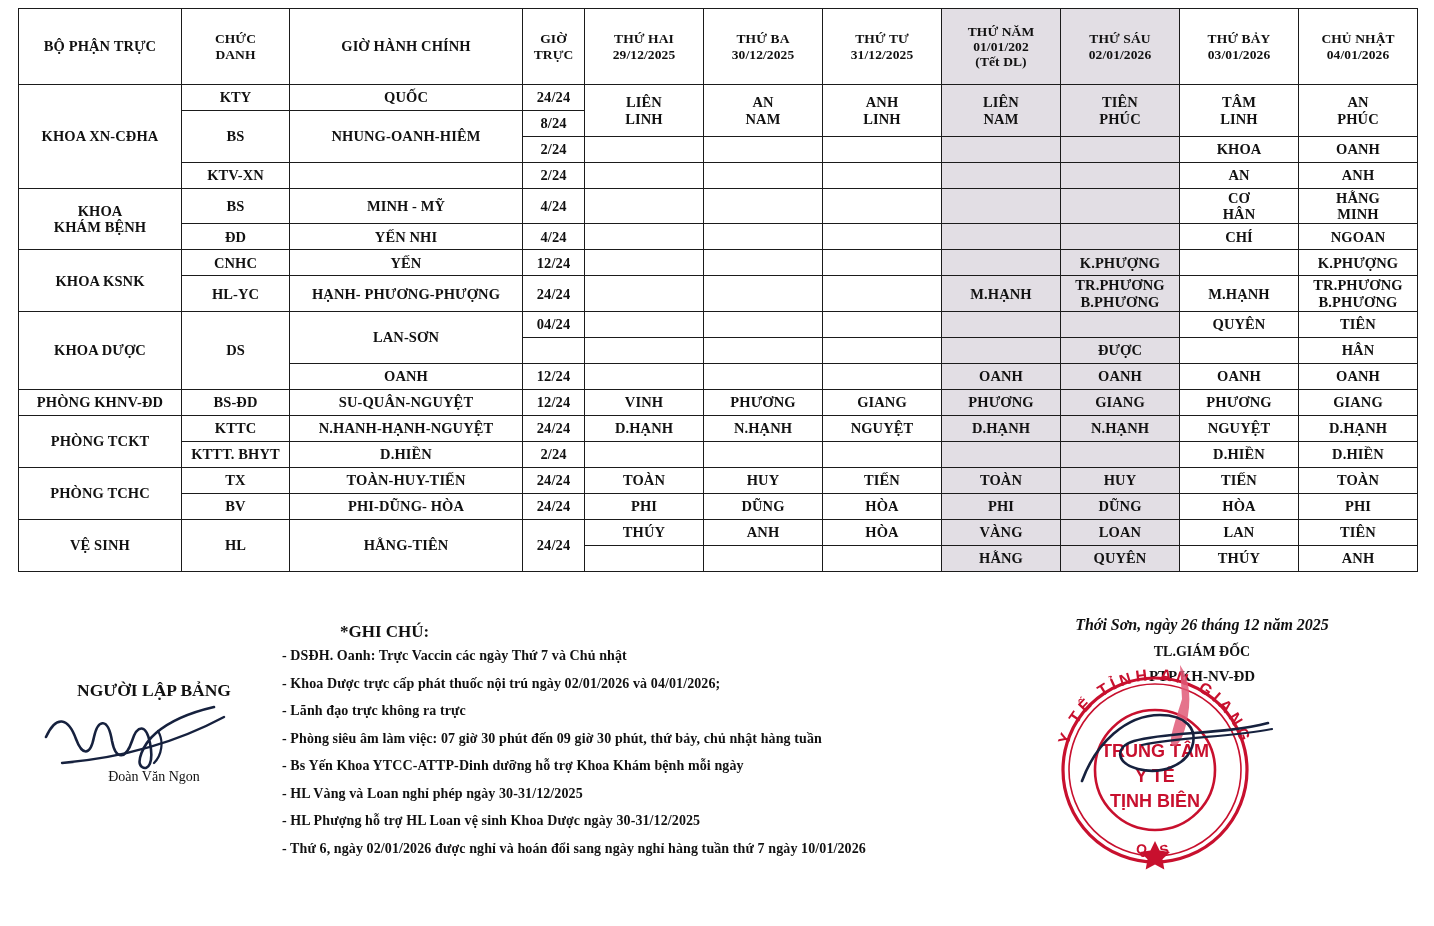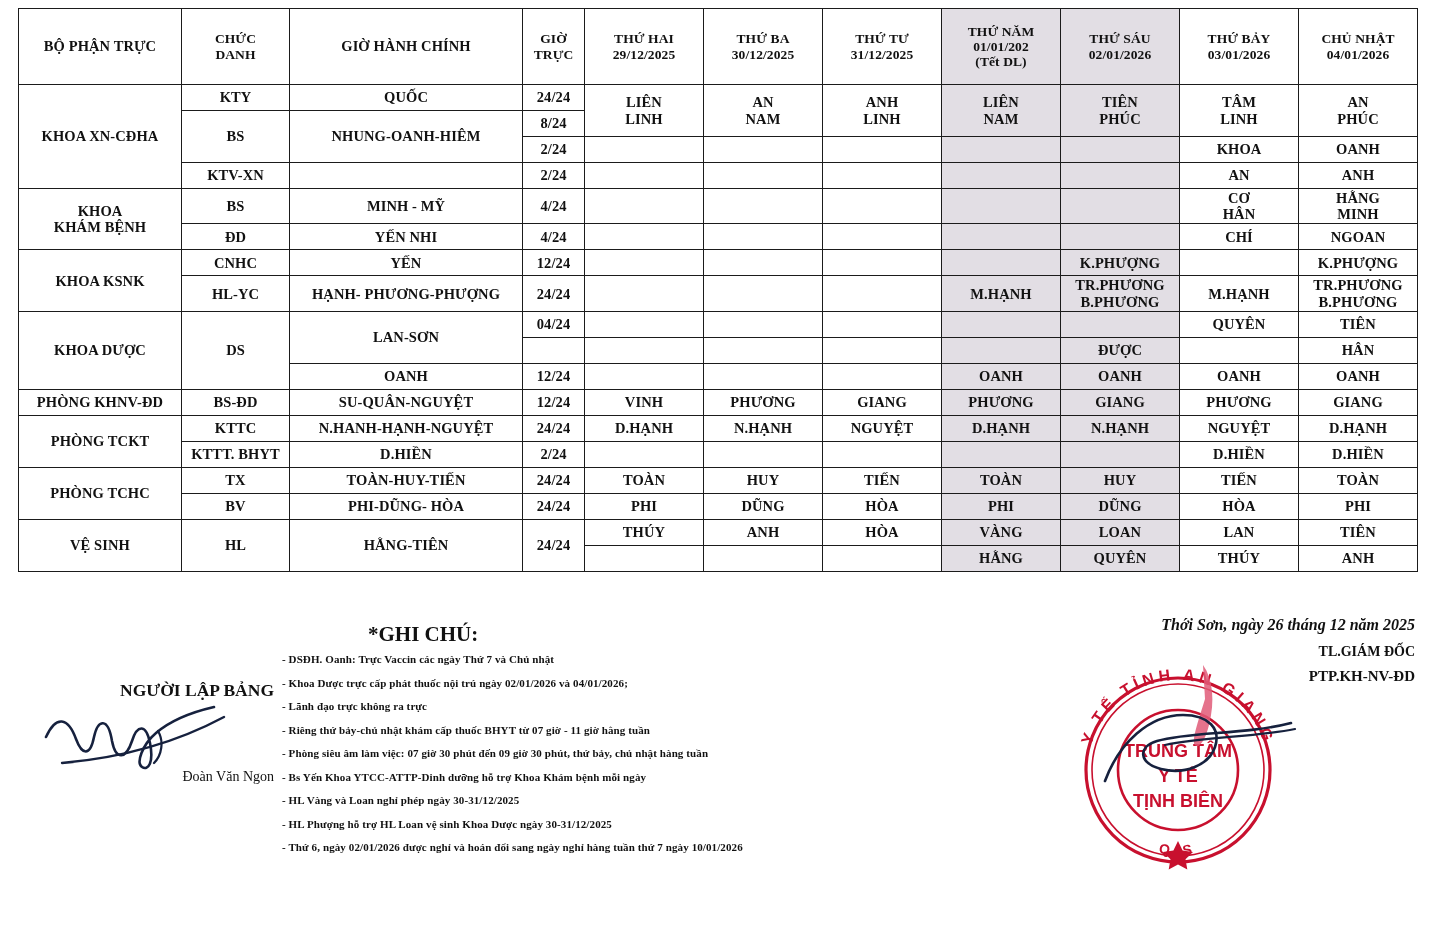--- a/index.html
+++ b/index.html
@@ -68,63 +68,63 @@
     height: 314px;
   }
   .notes {
     position: absolute;
     left: 282px;
     top: 10px;
     width: 730px;
   }
   .notes-title {
     font-weight: bold;
-    font-size: 21px;
-    margin-left: 86px;
+    font-size: 17px;
+    margin-left: 58px;
     margin-bottom: 6px;
   }
   .note-line {
     font-weight: bold;
-    font-size: 11px;
+    font-size: 14px;
     margin-bottom: 11.5px;
     white-space: nowrap;
     letter-spacing: .1px;
   }
   .note-line.gap { margin-top: 8px; }
 
   .signer-left {
     position: absolute;
     left: 34px;
     top: 68px;
     width: 240px;
-    text-align: right;
+    text-align: center;
   }
   .signer-left .role {
     font-weight: bold;
     font-size: 17.5px;
     white-space: nowrap;
   }
   .sig-scribble {
     height: 78px;
     position: relative;
     margin-top: -4px;
   }
   .sig-scribble svg { position: absolute; left: 4px; top: 0; }
   .signer-left .name {
     font-weight: normal;
     font-size: 14px;
     margin-top: -6px;
   }
 
   .signer-right {
     position: absolute;
-    left: 1035px;
+    left: 1012px;
     top: 4px;
     width: 380px;
-    text-align: right;
+    text-align: center;
   }
   .place-date {
     font-style: italic;
     font-weight: bold;
     font-size: 16px;
     white-space: nowrap;
   }
   .signer-right .role1 {
     font-weight: bold;
     font-size: 14px;
@@ -471,21 +471,20 @@
   </table>
 </div>
 
 <div class="footer">
 
   <div class="notes">
     <div class="notes-title">*GHI CHÚ:</div>
     <div class="note-line">- DSĐH. Oanh: Trực Vaccin các ngày Thứ 7 và Chủ nhật</div>
     <div class="note-line">- Khoa Dược trực cấp phát thuốc nội trú ngày 02/01/2026 và 04/01/2026;</div>
     <div class="note-line">- Lãnh đạo trực không ra trực</div>
-    <div class="note-line">- Riêng thứ bảy-chủ nhật khám cấp thuốc BHYT từ 07 giờ - 11 giờ hằng tuần</div>
     <div class="note-line">- Phòng siêu âm làm việc: 07 giờ 30 phút đến 09 giờ 30 phút, thứ bảy, chủ nhật hàng tuần</div>
     <div class="note-line">- Bs Yến Khoa YTCC-ATTP-Dinh dưỡng hỗ trợ Khoa Khám bệnh mỗi ngày</div>
     <div class="note-line">- HL Vàng và Loan nghỉ phép ngày 30-31/12/2025</div>
     <div class="note-line">- HL Phượng hỗ trợ HL Loan vệ sinh Khoa Dược ngày 30-31/12/2025</div>
     <div class="note-line gap">- Thứ 6, ngày 02/01/2026 được nghỉ và hoán đổi sang ngày nghỉ hàng tuần thứ 7 ngày 10/01/2026</div>
   </div>
 
   <div class="signer-left">
     <div class="role">NGƯỜI LẬP BẢNG</div>
     <div class="sig-scribble">

